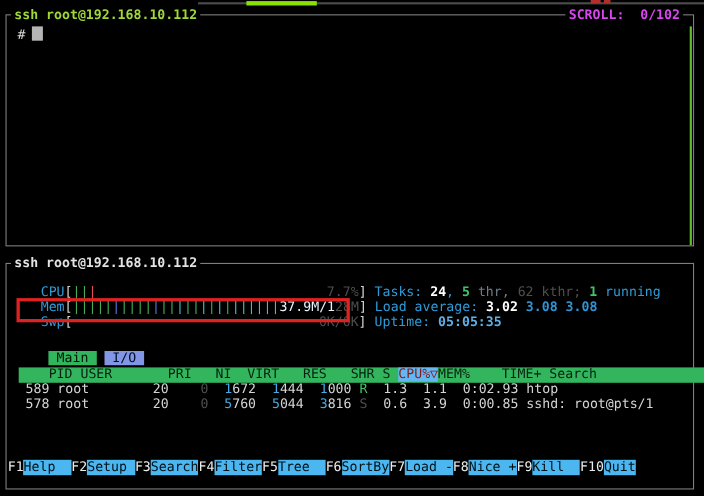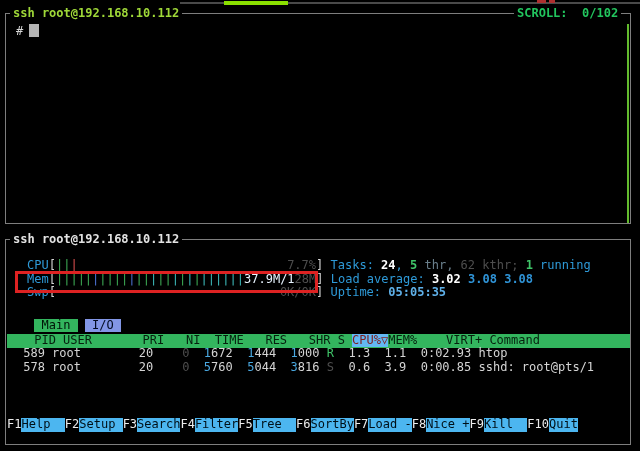--- a/index.html
+++ b/index.html
@@ -5,32 +5,32 @@
   * { margin:0; padding:0; box-sizing:border-box; }
   html,body { width:640px; height:451px; background:#000; overflow:hidden; }
   body { position:relative; font-family:"DejaVu Sans Mono", monospace; font-size:12px; }
   .abs { position:absolute; }
   span.sg { white-space:pre; }
 
   
   .pane-border { position:absolute; border:1px solid #7e7e7e; background:transparent; }
   .pane-title { position:absolute; background:#000; padding:0 3px; font-weight:bold; white-space:pre; line-height:13px; }
   #pane1-title { left:10px; top:7px; color:#9fd838; }
-  #scroll-indicator { left:514px; top:7px; color:#22c55e; font-weight:bold; }
+  #scroll-indicator { left:514px; top:7px; color:#d946ef; font-weight:bold; }
   #pane2-title { left:10px; top:233px; color:#e3e3e3; }
   #pane1-scrollbar { left:627px; top:24px; width:2px; height:199px; background:#63bb2e; }
 
   
   #seekbar-track { left:180px; top:2px; width:460px; height:2px; background:#4a4a4a; }
   #seekbar-played { left:224px; top:1px; width:64px; height:4px; background:#8ae000; }
   #seekbar-tick1 { left:537px; top:0; width:9px; height:3px; background:#b03030; }
   #seekbar-tick2 { left:549px; top:0; width:6px; height:3px; background:#b03030; }
 
   
-  .tline { position:absolute; left:7px; width:623px; height:14px; line-height:13.5px; padding-left:20px; white-space:pre; overflow:hidden; }
+  .tline { position:absolute; left:17px; width:623px; height:14px; line-height:13.5px; padding-left:20px; white-space:pre; overflow:hidden; }
   #prompt-line { left:16px; top:24px; color:#d8d8d8; }
   #cursor { left:29px; top:24px; width:10px; height:13px; background:#b5b5b5; }
 
   
   .c-cyan { color:#2e9ad8; }
   .c-w   { color:#d4d4d4; }
   .c-bw  { color:#ffffff; font-weight:bold; }
   .c-dim { color:#4e4e4e; }
   .c-mid { color:#6a7f8c; }
   .c-g   { color:#3fc468; font-weight:bold; }
@@ -83,21 +83,21 @@
 
 <div class="pane-border" style="left:5px; top:239px; width:626px; height:206px;"></div>
 <div class="pane-title" id="pane2-title">ssh root@192.168.10.112</div>
 
 <div class="tline" style="top:259px;"><span class="sg c-cyan">CPU</span><span class="sg c-w">[</span><span class="sg bar-g">|</span><span class="sg bar-g">|</span><span class="sg bar-r">|</span><span class="sg c-w">                             </span><span class="sg c-dim">7.7%</span><span class="sg c-w">]</span><span class="sg c-w"> </span><span class="sg c-cyan">Tasks: </span><span class="sg c-bw">24</span><span class="sg c-cyan">, </span><span class="sg c-g">5</span><span class="sg c-mid"> thr, </span><span class="sg c-dim">62 kthr; </span><span class="sg c-g">1</span><span class="sg c-cyan"> running</span></div>
 <div class="tline" style="top:272.5px;"><span class="sg c-cyan">Mem</span><span class="sg c-w">[</span><span class="sg bar-g">|</span><span class="sg bar-g">|</span><span class="sg bar-g">|</span><span class="sg bar-g">|</span><span class="sg bar-g">|</span><span class="sg bar-b">|</span><span class="sg bar-g">|</span><span class="sg bar-g">|</span><span class="sg bar-g">|</span><span class="sg bar-g">|</span><span class="sg bar-b">|</span><span class="sg bar-g">|</span><span class="sg bar-g">|</span><span class="sg bar-c">|</span><span class="sg bar-g">|</span><span class="sg bar-g">|</span><span class="sg bar-c">|</span><span class="sg bar-g">|</span><span class="sg bar-c">|</span><span class="sg bar-g">|</span><span class="sg bar-c">|</span><span class="sg bar-c">|</span><span class="sg bar-c">|</span><span class="sg bar-c">|</span><span class="sg bar-c">|</span><span class="sg bar-c">|</span><span class="sg c-br">37.9M/1</span><span class="sg c-dim">28M</span><span class="sg c-w">]</span><span class="sg c-w"> </span><span class="sg c-cyan">Load average: </span><span class="sg c-bw">3.02 </span><span class="sg c-bl">3.08 </span><span class="sg c-bl">3.08</span></div>
 <div class="tline" style="top:286px;"><span class="sg c-cyan">Swp</span><span class="sg c-w">[</span><span class="sg c-w">                               </span><span class="sg c-dim">0K/0K</span><span class="sg c-w">]</span><span class="sg c-w"> </span><span class="sg c-cyan">Uptime: </span><span class="sg c-lb">05:05:35</span></div>
 <div class="abs" id="mem-annotation"></div>
 
 <div class="tline" style="top:318.5px;"><span class="sg c-w"> </span><span class="sg tab-a"> Main </span><span class="sg c-w"> </span><span class="sg tab-i"> I/O </span></div>
-<div class="tline hdr-row" style="top:333.5px;"><span class="sg hdr-t"> PID USER       PRI   NI  TIME   RES   SHR S </span><span class="sg hdr-sort">CPU%▽</span><span class="sg hdr-t">MEM%    VIRT+ Command</span></div>
+<div class="tline hdr-row" style="top:333.5px;"><span class="sg hdr-t"> PID USER       PRI   NI  VIRT   RES   SHR S </span><span class="sg hdr-sort">CPU%▽</span><span class="sg hdr-t">MEM%    TIME+ Search</span></div>
 
 <div id="proc-rows">
     <div class="prow"><span class="sg c-w"> 589 root        20</span><span class="sg c-dim">    0</span><span class="sg c-w">  </span><span class="sg c-th">1</span><span class="sg c-w">672</span><span class="sg c-w">  </span><span class="sg c-th">1</span><span class="sg c-w">444</span><span class="sg c-w">  </span><span class="sg c-th">1</span><span class="sg c-w">000</span><span class="sg c-w"> </span><span class="sg c-gr">R</span><span class="sg c-w">  1.3  1.1  0:02.93 htop</span></div>
     <div class="prow"><span class="sg c-w"> 578 root        20</span><span class="sg c-dim">    0</span><span class="sg c-w">  </span><span class="sg c-th">5</span><span class="sg c-w">760</span><span class="sg c-w">  </span><span class="sg c-th">5</span><span class="sg c-w">044</span><span class="sg c-w">  </span><span class="sg c-th">3</span><span class="sg c-w">816</span><span class="sg c-w"> </span><span class="sg c-dim">S</span><span class="sg c-w">  0.6  3.9  0:00.85 sshd: root@pts/1</span></div>
   </div>
 
 <div id="fkey-bar">
     <span class="fk-key">F1</span>
     <span class="fk-label">Help  </span>
     <span class="fk-key">F2</span>

